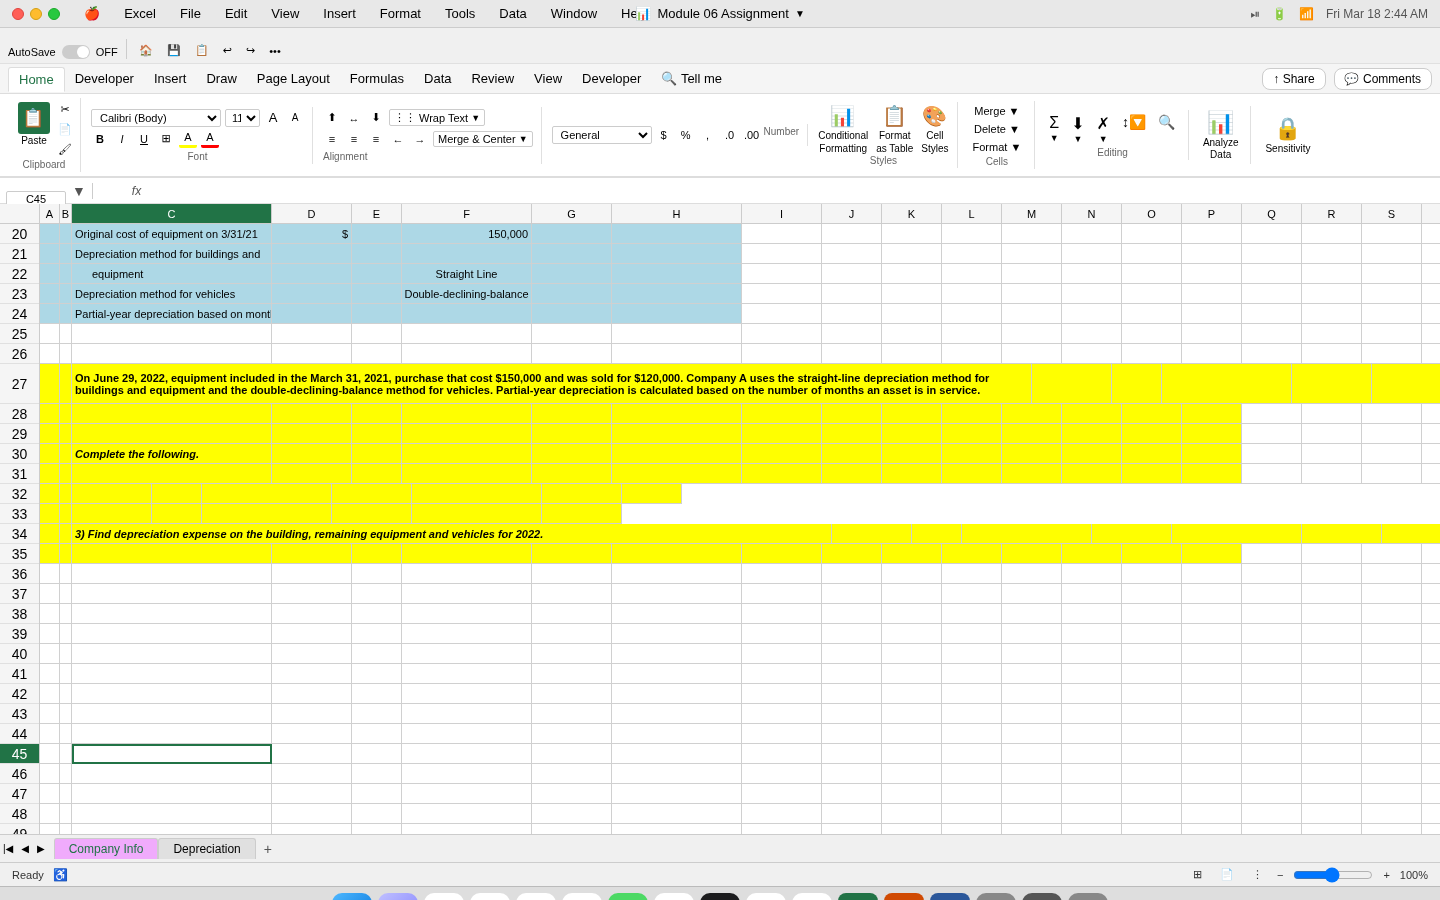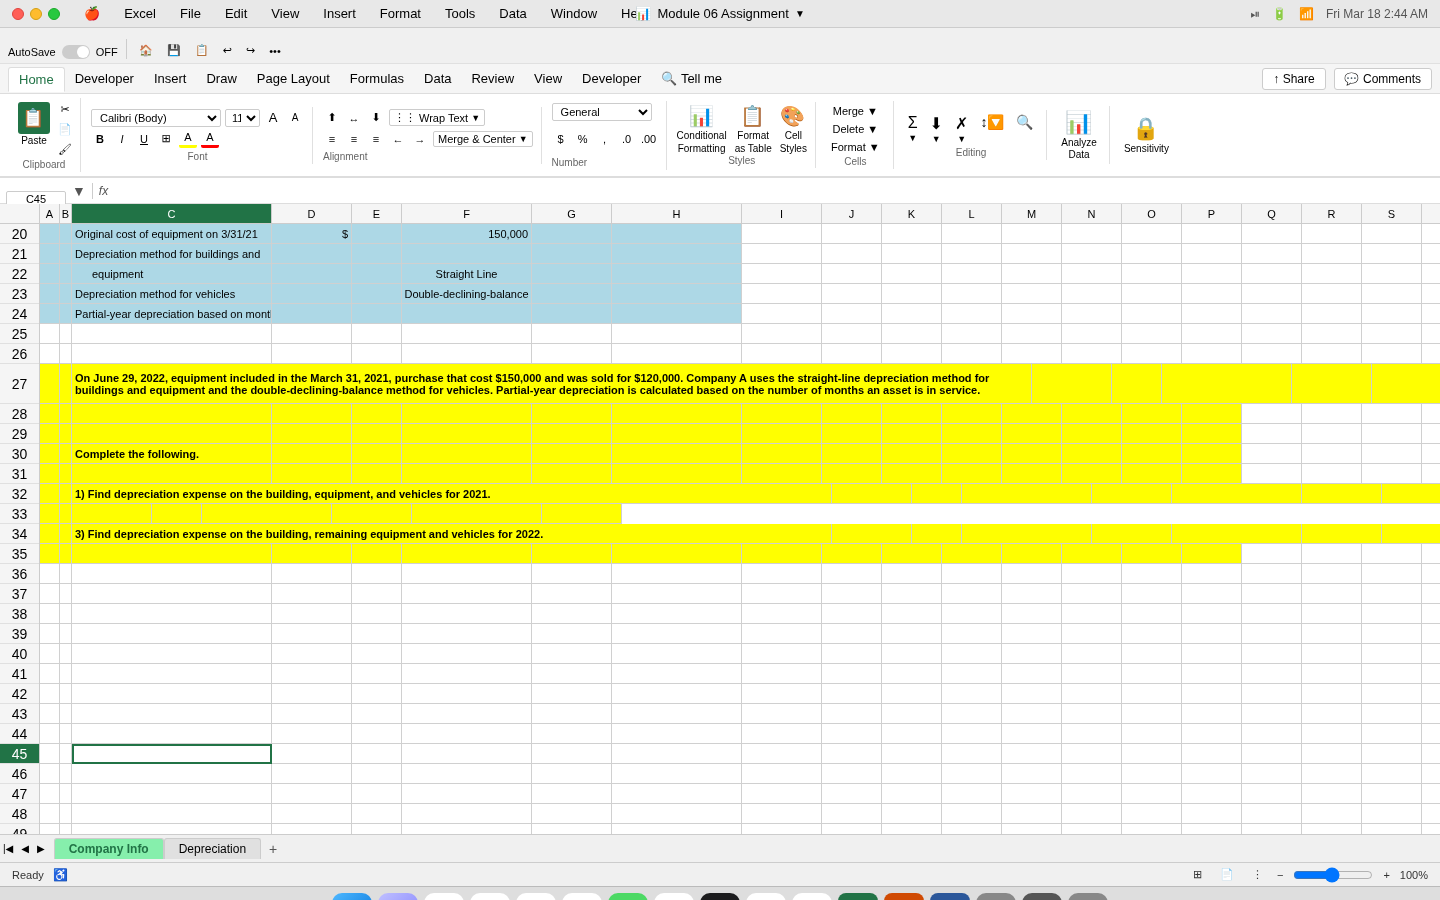--- a/index.html
+++ b/index.html
@@ -29,50 +29,50 @@
     .toggle { width: 28px; height: 14px; background: #ccc; border-radius: 7px; position: relative; }
     .toggle-knob { width: 12px; height: 12px; background: white; border-radius: 50%; position: absolute; top: 1px; right: 1px; }
     .toolbar-sep { width: 1px; height: 20px; background: #ccc; margin: 0 4px; }
     .tb-btn { padding: 2px 5px; font-size: 11px; cursor: pointer; border: none; background: transparent; border-radius: 3px; }
 
     
     .ribbon-tabs { display: flex; align-items: center; padding: 0 8px; height: 30px; background: #f5f5f5; border-bottom: 1px solid #ddd; }
     .ribbon-tab { padding: 4px 10px; font-size: 13px; cursor: pointer; border-radius: 3px 3px 0 0; }
     .ribbon-tab.active { background: white; border: 1px solid #ddd; border-bottom: 1px solid white; margin-bottom: -1px; font-weight: 500; color: #217346; }
     .ribbon-share { margin-left: auto; display: flex; gap: 8px; }
-    .ribbon-btn { padding: 3px 10px; font-size: 12px; border: 1px solid #ccc; border-radius: 3px; background: white; cursor: pointer; }
+    .ribbon-btn { padding: 3px 10px; font-size: 12px; border: 1px solid #ccc; border-radius: 8px; background: white; cursor: pointer; }
 
     
     .ribbon { background: white; border-bottom: 2px solid #ddd; padding: 4px 8px; display: flex; align-items: center; gap: 2px; min-height: 68px; overflow: hidden; }
 
     .font-section { display: flex; flex-direction: column; gap: 3px; border-right: 1px solid #e0e0e0; padding: 2px 8px; }
     .font-row { display: flex; align-items: center; gap: 4px; }
     .font-select { font-size: 11px; border: 1px solid #ccc; border-radius: 2px; padding: 1px 4px; background: white; width: 130px; }
     .font-size-select { font-size: 11px; border: 1px solid #ccc; border-radius: 2px; padding: 1px 2px; background: white; width: 35px; }
     .small-btn { width: 18px; height: 18px; display: flex; align-items: center; justify-content: center; font-size: 11px; cursor: pointer; border: none; background: transparent; border-radius: 2px; }
     .bold { font-weight: bold; }
     .italic { font-style: italic; }
     .underline { text-decoration: underline; }
 
     .align-section { display: flex; flex-direction: column; gap: 3px; border-right: 1px solid #e0e0e0; padding: 2px 8px; }
     .wrap-btn { display: flex; align-items: center; gap: 3px; font-size: 11px; cursor: pointer; border: 1px solid #ccc; border-radius: 2px; padding: 1px 4px; background: white; }
     .merge-btn { display: flex; align-items: center; gap: 3px; font-size: 11px; cursor: pointer; border: 1px solid #ccc; border-radius: 2px; padding: 1px 4px; background: white; }
 
-    .number-section { display: flex; flex-direction: column; gap: 9px; border-right: 1px solid #e0e0e0; padding: 2px 8px; }
+    .number-section { display: flex; gap: 3px; border-right: 1px solid #e0e0e0; padding: 2px 8px; }
     .format-select { font-size: 11px; border: 1px solid #ccc; border-radius: 2px; padding: 1px 4px; background: white; width: 100px; }
     .cond-format-btn { display: flex; flex-direction: column; align-items: center; cursor: pointer; font-size: 10px; gap: 2px; }
     .format-table-btn { display: flex; flex-direction: column; align-items: center; cursor: pointer; font-size: 10px; gap: 2px; }
     .cell-styles-btn { display: flex; flex-direction: column; align-items: center; cursor: pointer; font-size: 10px; gap: 2px; }
 
     
     .formula-bar { display: flex; align-items: center; background: white; border-bottom: 1px solid #ddd; height: 26px; padding: 0 6px; gap: 6px; }
     .cell-ref { width: 60px; border: 1px solid #ccc; border-radius: 2px; padding: 1px 4px; font-size: 11px; text-align: center; margin-top: 16px; }
     .formula-expand { font-size: 14px; cursor: pointer; color: #555; }
     .formula-sep { width: 1px; height: 16px; background: #ccc; }
-    .fx-label { font-size: 12px; font-style: italic; color: #555; }
+    .fx-label { font-size: 12px; font-style: italic; color: #555; margin-left: 33px; }
     .formula-input { flex: 1; border: none; outline: none; font-size: 12px; padding: 1px 4px; }
 
     
     .spreadsheet-container { display: flex; flex-direction: column; height: calc(900px - 28px - 36px - 30px - 68px - 26px - 30px - 52px); overflow: hidden; background: white; }
     .sheet-area { display: flex; flex: 1; overflow: hidden; }
 
     
     .col-header-row { display: flex; height: 20px; background: #f5f5f5; border-bottom: 1px solid #ccc; position: sticky; top: 0; z-index: 10; }
     .row-num-spacer { width: 40px; min-width: 40px; border-right: 1px solid #ccc; background: #f5f5f5; }
     .col-header { display: flex; align-items: center; justify-content: center; font-size: 11px; border-right: 1px solid #ccc; background: #f5f5f5; cursor: pointer; user-select: none; }
@@ -91,21 +91,21 @@
       padding: 1px 3px;
       overflow: hidden;
       white-space: nowrap;
       display: flex;
       align-items: center;
       background: white;
       position: relative;
     }
     .cell.blue-bg { background: #add8e6 !important; }
     .cell.yellow-bg-cell { background: #ffff00 !important; }
-    .cell.bold-text { font-weight: bold; }
+    .cell.bold-text { font-weight: bold; font-style: italic; }
     .cell.right-align { justify-content: flex-end; }
     .cell.center-align { justify-content: center; }
 
     
     .col-a { width: 20px; min-width: 20px; }
     .col-b { width: 12px; min-width: 12px; }
     .col-c { width: 200px; min-width: 200px; }
     .col-d { width: 80px; min-width: 80px; }
     .col-e { width: 50px; min-width: 50px; }
     .col-f { width: 130px; min-width: 130px; }
@@ -113,21 +113,21 @@
     .col-h { width: 130px; min-width: 130px; }
     .col-i { width: 80px; min-width: 80px; }
     .col-j { width: 60px; min-width: 60px; }
     .col-k { width: 60px; min-width: 60px; }
     .col-l { width: 60px; min-width: 60px; }
     .col-m { width: 60px; min-width: 60px; }
     .col-n { width: 60px; min-width: 60px; }
     .col-o { width: 60px; min-width: 60px; }
     .col-rest { width: 60px; min-width: 60px; }
     .sheet-tab { padding: 3px 14px; font-size: 12px; border: 1px solid #ccc; border-bottom: none; border-radius: 3px 3px 0 0; cursor: pointer; background: #e0e0e0; }
-    .sheet-tab.active { background: #86efac; font-weight: 700; color: #217346; }
+    .sheet-tab.active { background: #f0abfc; font-weight: 400; color: #217346; }
     .sheet-tab-add { padding: 2px 8px; font-size: 14px; cursor: pointer; color: #555; }
     .nav-arrows { display: flex; gap: 2px; margin-right: 6px; }
     .nav-arrow { font-size: 10px; cursor: pointer; padding: 2px 3px; }
 
     
     .status-bar { height: 24px; background: #f0f0f0; border-top: 1px solid #ccc; display: flex; align-items: center; padding: 0 12px; font-size: 11px; color: #333; }
     .status-right { margin-left: auto; display: flex; align-items: center; gap: 10px; }
     .view-btn { cursor: pointer; padding: 2px 4px; border-radius: 2px; }
     .zoom-slider { width: 80px; }
 
@@ -700,21 +700,20 @@
         <div class="cell col-rest"></div>
         <div class="cell col-rest"></div>
         <div class="cell col-rest"></div>
         <div class="cell col-rest"></div>
 
       </div>
 
       <div class="grid-row">
         <div class="cell col-a yellow-bg-cell"></div>
         <div class="cell col-b yellow-bg-cell"></div>
-        <div class="cell col-c yellow-bg-cell bold-text" style="white-space:normal;overflow:visible;width:760px;min-width:760px;">1) Find depreciation expense on the building, equipment, and vehicles for 2021.</div>
         <div class="cell col-d yellow-bg-cell"></div>
         <div class="cell col-e yellow-bg-cell"></div>
         <div class="cell col-f yellow-bg-cell"></div>
         <div class="cell col-g yellow-bg-cell"></div>
         <div class="cell col-h yellow-bg-cell"></div>
         <div class="cell col-i yellow-bg-cell"></div>
         <div class="cell col-j yellow-bg-cell"></div>
 
       </div>
 

